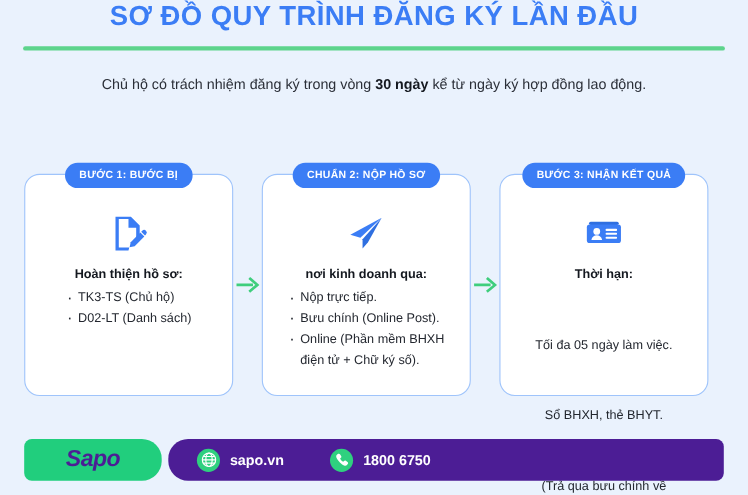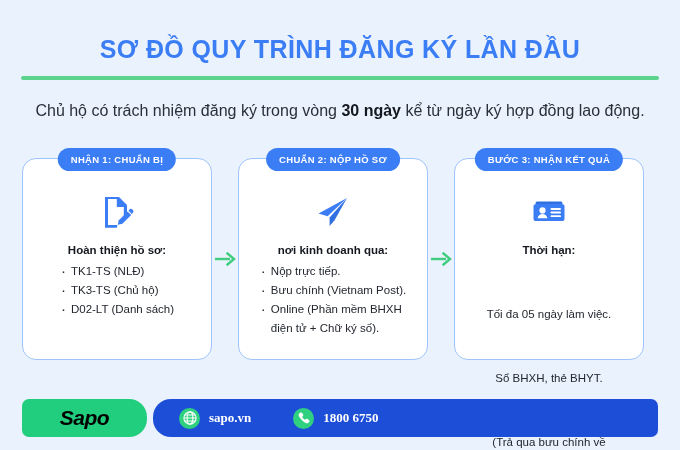--- a/index.html
+++ b/index.html
@@ -10,21 +10,20 @@
     width: 680px;
     height: 450px;
     background: #eaf2fd;
     font-family: "Liberation Sans", sans-serif;
     overflow: hidden;
     position: relative;
   }
 
   
   .header {
-    padding-top: 34px;
     text-align: center;
   }
   .page-title {
     color: #3b7df5;
     font-size: 25px;
     font-weight: bold;
     letter-spacing: 0.4px;
     line-height: 30px;
     margin: 0;
     text-transform: uppercase;
@@ -32,21 +31,21 @@
   .title-rule {
     width: 638px;
     height: 4px;
     background: #5dd48c;
     border-radius: 2px;
     margin: 12px auto 0 auto;
   }
   .subtitle {
     margin: 22px auto 0 auto;
     width: 620px;
-    font-size: 16px;
+    font-size: 13px;
     color: #2b2f38;
     line-height: 18px;
   }
   .subtitle b { font-weight: bold; color: #14181f; }
 
   
   .flow {
     position: absolute;
     top: 158px;
     left: 22px;
@@ -148,35 +147,34 @@
     width: 125px;
     background: #21ce7d;
     border-radius: 7px 18px 18px 7px;
     display: flex;
     align-items: center;
     justify-content: center;
     position: relative;
     z-index: 2;
   }
   .brand-name {
-    color: #000000;
+    color: #4c1d95;
     font-size: 21px;
     font-weight: bold;
     font-style: italic;
     letter-spacing: -0.5px;
   }
   .contact-bar {
     flex: 1;
     margin-left: 6px;
-    background: #1d4ed8;
+    background: #4c1d95;
     border-radius: 18px 7px 7px 18px;
     display: flex;
     align-items: center;
     padding-left: 26px;
-    font-family: Liberation Serif, serif;
   }
   .contact {
     display: flex;
     align-items: center;
     margin-right: 42px;
   }
   .contact .dot {
     width: 21px;
     height: 21px;
     border-radius: 50%;
@@ -201,33 +199,32 @@
   <h1 class="page-title">SƠ ĐỒ QUY TRÌNH ĐĂNG KÝ LẦN ĐẦU</h1>
   <div class="title-rule"></div>
   <p class="subtitle">
     <span>Chủ hộ có trách nhiệm đăng ký trong vòng </span><b>30 ngày</b><span> kể từ ngày ký hợp đồng lao động.</span>
   </p>
 </div>
 
 <div class="flow">
 
   <div class="card">
-    <div class="badge">NHẬN 1: CHUẨN BỊ</div>
+    <div class="badge">BƯỚC 1: BƯỚC BỊ</div>
     <div class="card-icon">
       <svg width="40" height="40" viewBox="0 0 40 40">
         <path d="M8 5 h14 l8 8 v8.5 l-3.2 3.2 V15 h-7 V7 H11 v26 h9.5 l-0.7 2.8 H8 Z" fill="#3b7df5"></path>
         <path d="M23.2 8.6 l5.4 5.4 h-5.4 Z" fill="#3b7df5"></path>
         <path d="M30.6 19.4 l3.6 3.6 -8.8 8.8 -4.6 1 1 -4.6 Z" fill="#3b7df5"></path>
         <path d="M32.3 17.7 a2.4 2.4 0 0 1 3.4 3.4 l-0.9 0.9 -3.4 -3.4 Z" fill="#3b7df5"></path>
       </svg>
     </div>
     <div class="card-body">
       <span class="lead">Hoàn thiện hồ sơ:</span>
       <ul class="bullets">
-        <li>TK1-TS (NLĐ)</li>
         <li>TK3-TS (Chủ hộ)</li>
         <li>D02-LT (Danh sách)</li>
       </ul>
     </div>
   </div>
 
   <div class="arrow">
     <svg width="22" height="16" viewBox="0 0 22 16">
       <path d="M1 8 h15" stroke="#3fce7d" stroke-width="2.4" fill="none"></path>
       <path d="M13.5 2.5 L20 8 L13.5 13.5" stroke="#3fce7d" stroke-width="2.4" fill="none" stroke-linecap="square"></path>
@@ -239,21 +236,21 @@
     <div class="card-icon">
       <svg width="40" height="40" viewBox="0 0 40 40">
         <path d="M34 6 L5.5 21.5 L14.6 24.2 Z" fill="#3b7df5"></path>
         <path d="M34 6 L16.6 25.4 L16.6 34 L21.4 28.4 Z" fill="#2f6fe0"></path>
       </svg>
     </div>
     <div class="card-body">
       <span class="lead">nơi kinh doanh qua:</span>
       <ul class="bullets">
         <li>Nộp trực tiếp.</li>
-        <li>Bưu chính (Vietnam Post).</li>
+        <li>Bưu chính (Online Post).</li>
         <li>Online (Phần mềm BHXH</li>
         <li class="cont">điện tử + Chữ ký số).</li>
       </ul>
     </div>
   </div>
 
   <div class="arrow">
     <svg width="22" height="16" viewBox="0 0 22 16">
       <path d="M1 8 h15" stroke="#3fce7d" stroke-width="2.4" fill="none"></path>
       <path d="M13.5 2.5 L20 8 L13.5 13.5" stroke="#3fce7d" stroke-width="2.4" fill="none" stroke-linecap="square"></path>

